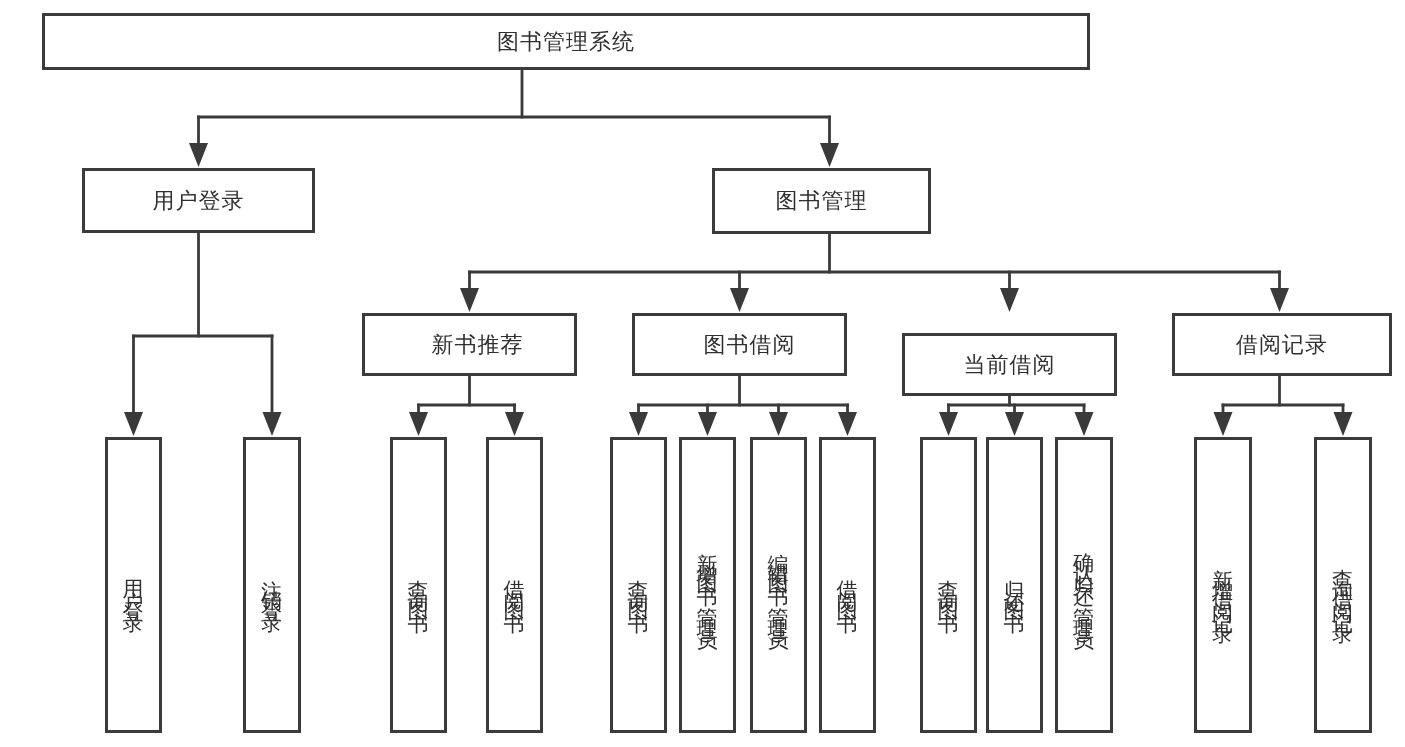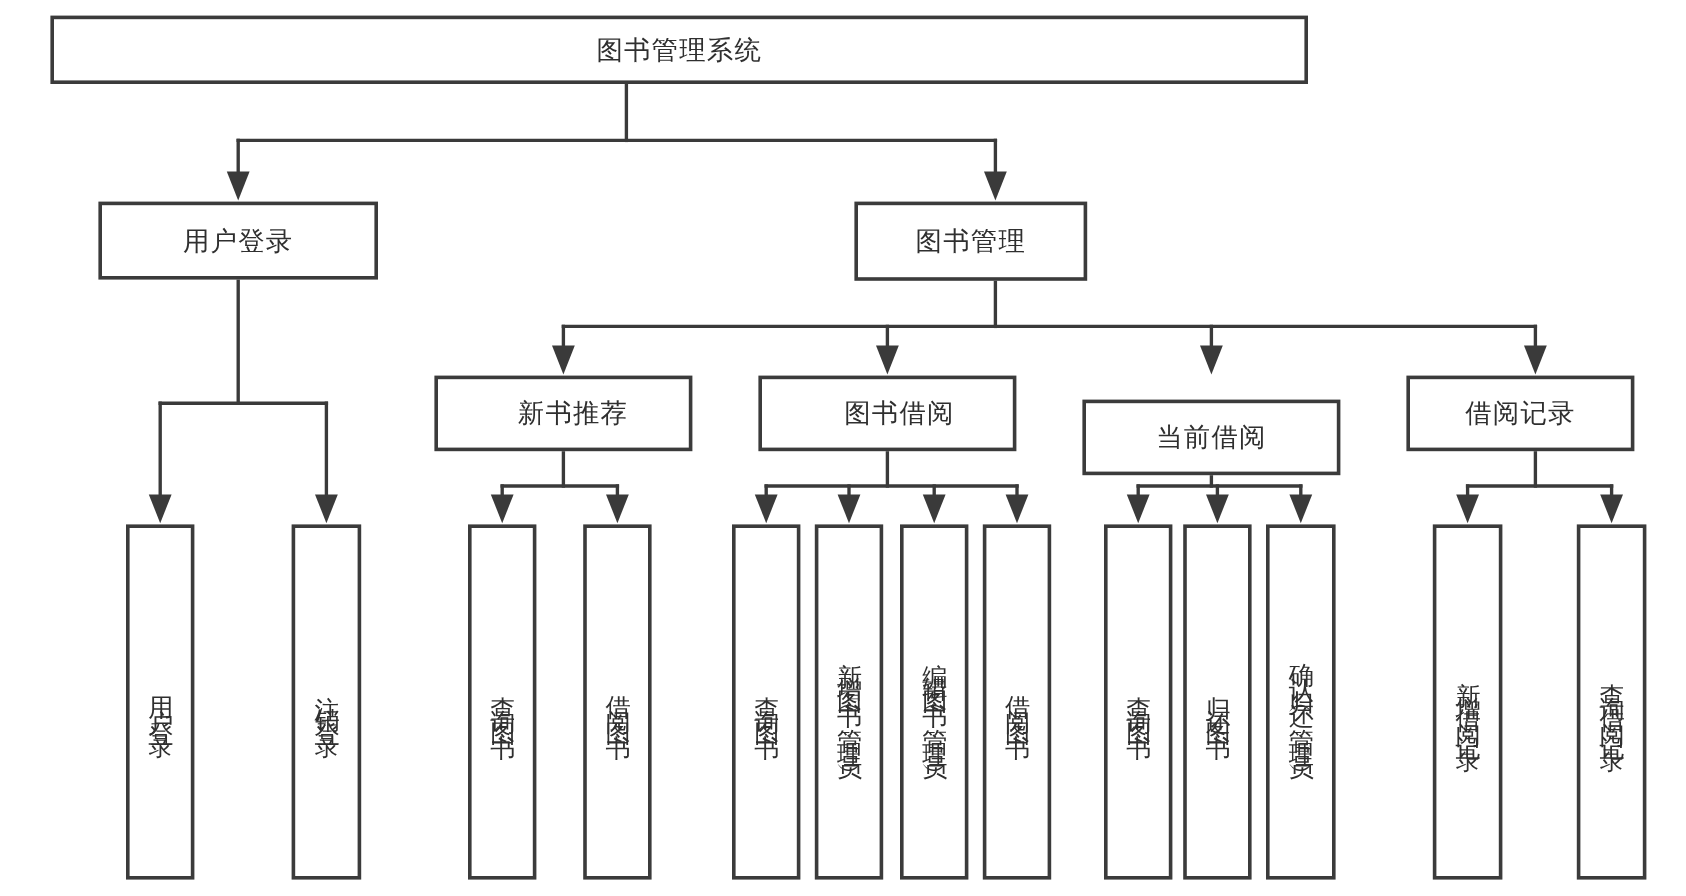--- a/index.html
+++ b/index.html
@@ -123,25 +123,25 @@
         <line x1="1279.5" y1="375" x2="1279.5" y2="405" stroke="#3a3a3a" stroke-width="2.8" stroke-linecap="square"></line>
         <line x1="1223" y1="405" x2="1343" y2="405" stroke="#3a3a3a" stroke-width="2.8" stroke-linecap="square"></line>
         <line x1="1223" y1="405" x2="1223" y2="418" stroke="#3a3a3a" stroke-width="2.8" stroke-linecap="square"></line>
         <polygon points="1213.5,412 1232.5,412 1223,436" fill="#3a3a3a"></polygon>
         <line x1="1343" y1="405" x2="1343" y2="418" stroke="#3a3a3a" stroke-width="2.8" stroke-linecap="square"></line>
         <polygon points="1333.5,412 1352.5,412 1343,436" fill="#3a3a3a"></polygon>
       </g>
     </svg>
 <div class="node horizontal" style="left: 22px; top: 13px; width: 1048px; height: 57px; margin-left: 20px;">图书管理系统</div>
     <div class="node horizontal" style="left: 82px; top: 168px; width: 233px; height: 65px;">用户登录</div>
-    <div class="node horizontal" style="left: 712px; top: 168px; width: 194px; height: 66px;">图书管理</div>
+    <div class="node horizontal" style="left: 712px; top: 168px; width: 219px; height: 66px;">图书管理</div>
     <div class="node horizontal" style="left: 362px; top: 313px; width: 215px; height: 63px; padding-left: 16px;">新书推荐</div>
     <div class="node horizontal" style="left: 632px; top: 313px; width: 215px; height: 63px; padding-left: 20px;">图书借阅</div>
     <div class="node horizontal" style="left: 902px; top: 313px; width: 215px; height: 63px; margin-top: 20px;">当前借阅</div>
-    <div class="node horizontal" style="left: 1172px; top: 313px; width: 190px; height: 63px;">借阅记录</div>
+    <div class="node horizontal" style="left: 1172px; top: 313px; width: 220px; height: 63px;">借阅记录</div>
     <div class="node vertical" style="left: 105px; top: 437px; width: 57px; height: 296px;">用户登录</div>
     <div class="node vertical" style="left: 243px; top: 437px; width: 58px; height: 296px;">注销登录</div>
     <div class="node vertical" style="left: 390px; top: 437px; width: 57px; height: 296px;">查询图书</div>
     <div class="node vertical" style="left: 486px; top: 437px; width: 57px; height: 296px;">借阅图书</div>
     <div class="node vertical" style="left: 610px; top: 437px; width: 57px; height: 296px;">查询图书</div>
     <div class="node vertical" style="left: 679px; top: 437px; width: 57px; height: 296px;">新增图书（管理员）</div>
     <div class="node vertical" style="left: 750px; top: 437px; width: 57px; height: 296px;">编辑图书（管理员）</div>
     <div class="node vertical" style="left: 819px; top: 437px; width: 57px; height: 296px;">借阅图书</div>
     <div class="node vertical" style="left: 920px; top: 437px; width: 57px; height: 296px;">查询图书</div>
     <div class="node vertical" style="left: 986px; top: 437px; width: 57px; height: 296px;">归还图书</div>

